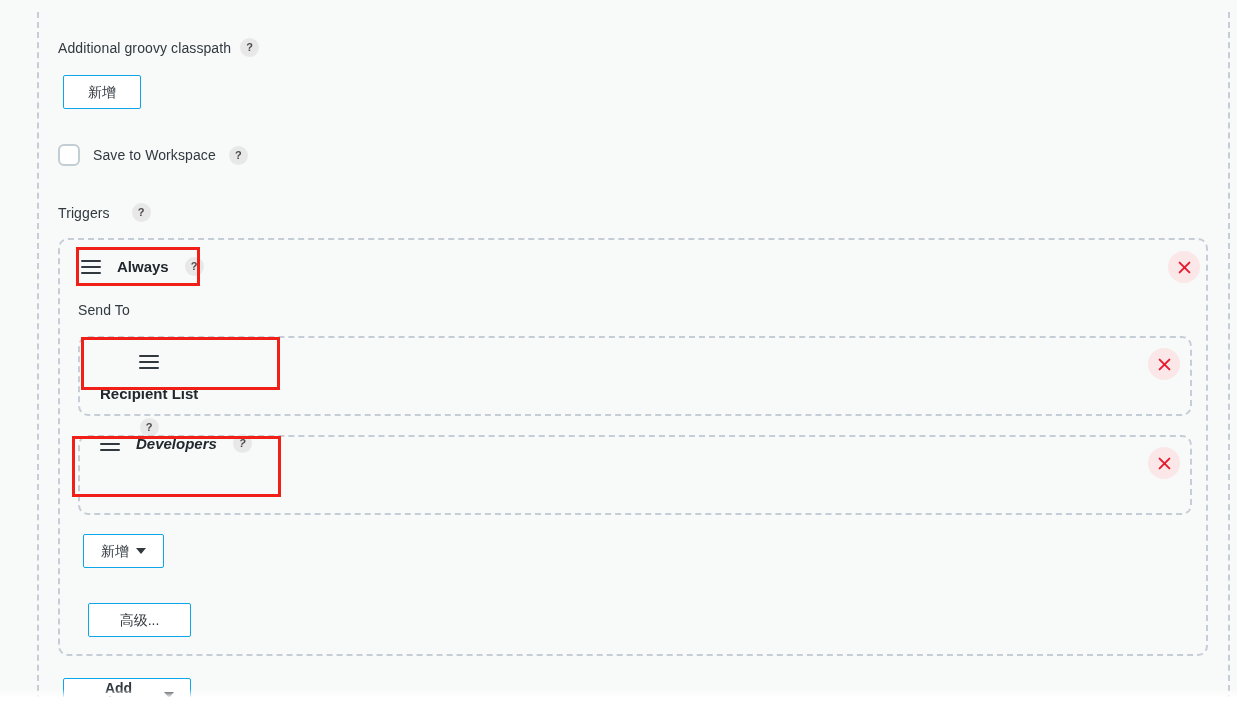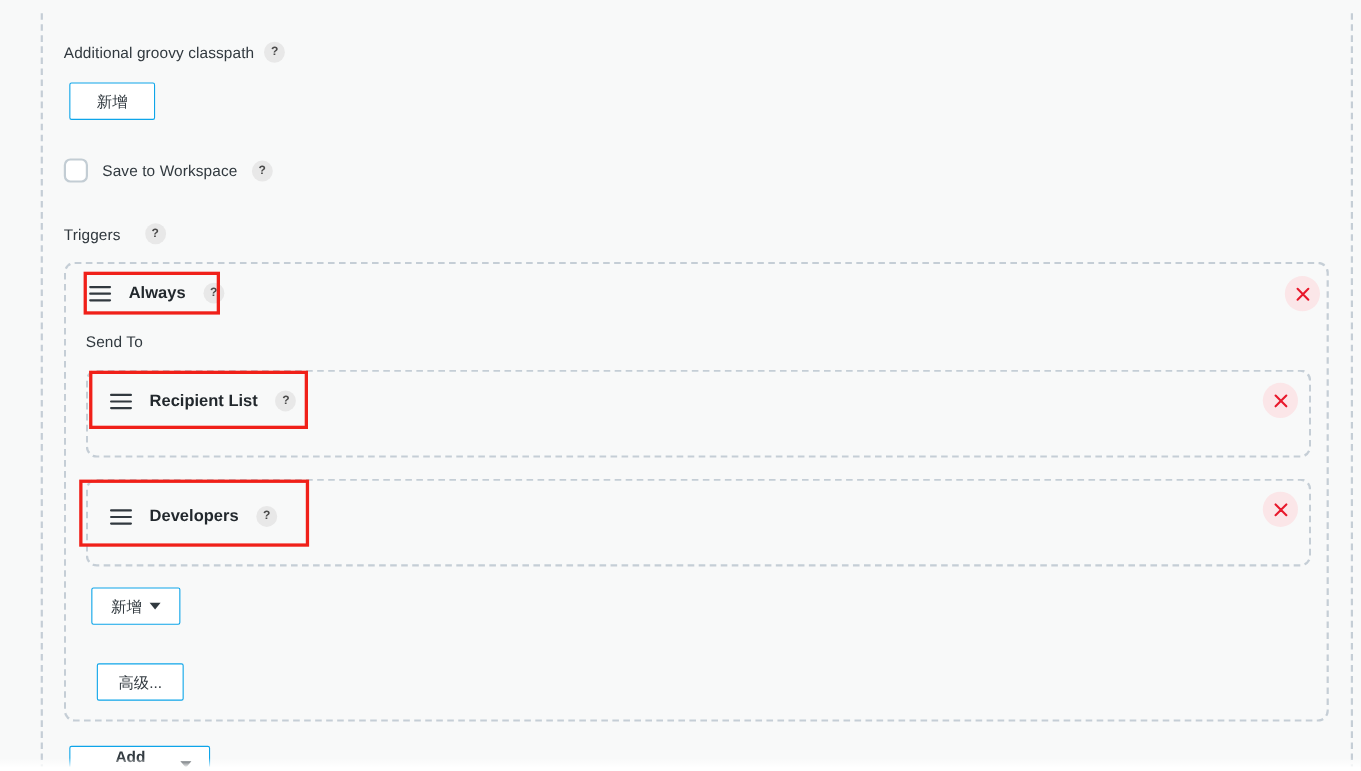--- a/index.html
+++ b/index.html
@@ -225,40 +225,40 @@
   <button class="del-btn" style="left:1168px; top:239px;">
     <svg width="13" height="13" viewBox="0 0 13 13" aria-hidden="true">
       <path d="M1.6 1.6 L11.4 11.4 M11.4 1.6 L1.6 11.4" stroke="#e8192c" stroke-width="1.9" stroke-linecap="round"></path>
     </svg>
   </button>
 
   <div class="abs field-label" style="left:78px; top:290px;">Send To</div>
 
   <div class="dashed" style="left:78px; top:324px; width:1114px; height:80px;"></div>
 
-  <div class="block-head" style="left:100px; top:343px;">
+  <div class="block-head" style="left:100px; top:343px;flex-direction:column;">
     <span class="hamburger">
       <i></i>
         <i></i>
         <i></i>
     </span>
     <span class="title">Recipient List</span>
     <span class="help-badge">?</span>
   </div>
   <div class="hl" style="left:81px; top:325px; width:199px; height:53px;"></div>
 
   <button class="del-btn" style="left:1148px; top:336px;">
     <svg width="13" height="13" viewBox="0 0 13 13" aria-hidden="true">
       <path d="M1.6 1.6 L11.4 11.4 M11.4 1.6 L1.6 11.4" stroke="#e8192c" stroke-width="1.9" stroke-linecap="round"></path>
     </svg>
   </button>
 
   <div class="dashed" style="left:78px; top:423px; width:1114px; height:80px;"></div>
 
-  <div class="block-head" style="left:100px; top:448px;">
+  <div class="block-head" style="left:100px; top:422px;font-style:italic;">
     <span class="hamburger">
       <i></i>
         <i></i>
         <i></i>
     </span>
     <span class="title">Developers</span>
     <span class="help-badge">?</span>
   </div>
   <div class="hl" style="left:72px; top:424px; width:209px; height:61px;"></div>
 
@@ -266,21 +266,21 @@
     <svg width="13" height="13" viewBox="0 0 13 13" aria-hidden="true">
       <path d="M1.6 1.6 L11.4 11.4 M11.4 1.6 L1.6 11.4" stroke="#e8192c" stroke-width="1.9" stroke-linecap="round"></path>
     </svg>
   </button>
 
   <button class="jbtn abs" style="left:83px; top:522px; width:81px; height:34px;">
     <span>新增</span>
     <span class="caret"></span>
   </button>
 
-  <button class="jbtn abs" style="left:88px; top:591px; width:79px; height:34px;">高级...</button>
+  <button class="jbtn abs" style="left:88px; top:591px; width:103px; height:34px;">高级...</button>
 
   <button class="jbtn bold abs" style="left:63px; top:666px; width:128px; height:34px;">
     <span>Add Trigger</span>
     <span class="caret"></span>
   </button>
 
   <div class="bottom-fade"></div>
   <div class="bottom-edge"></div>
 </div>
 

